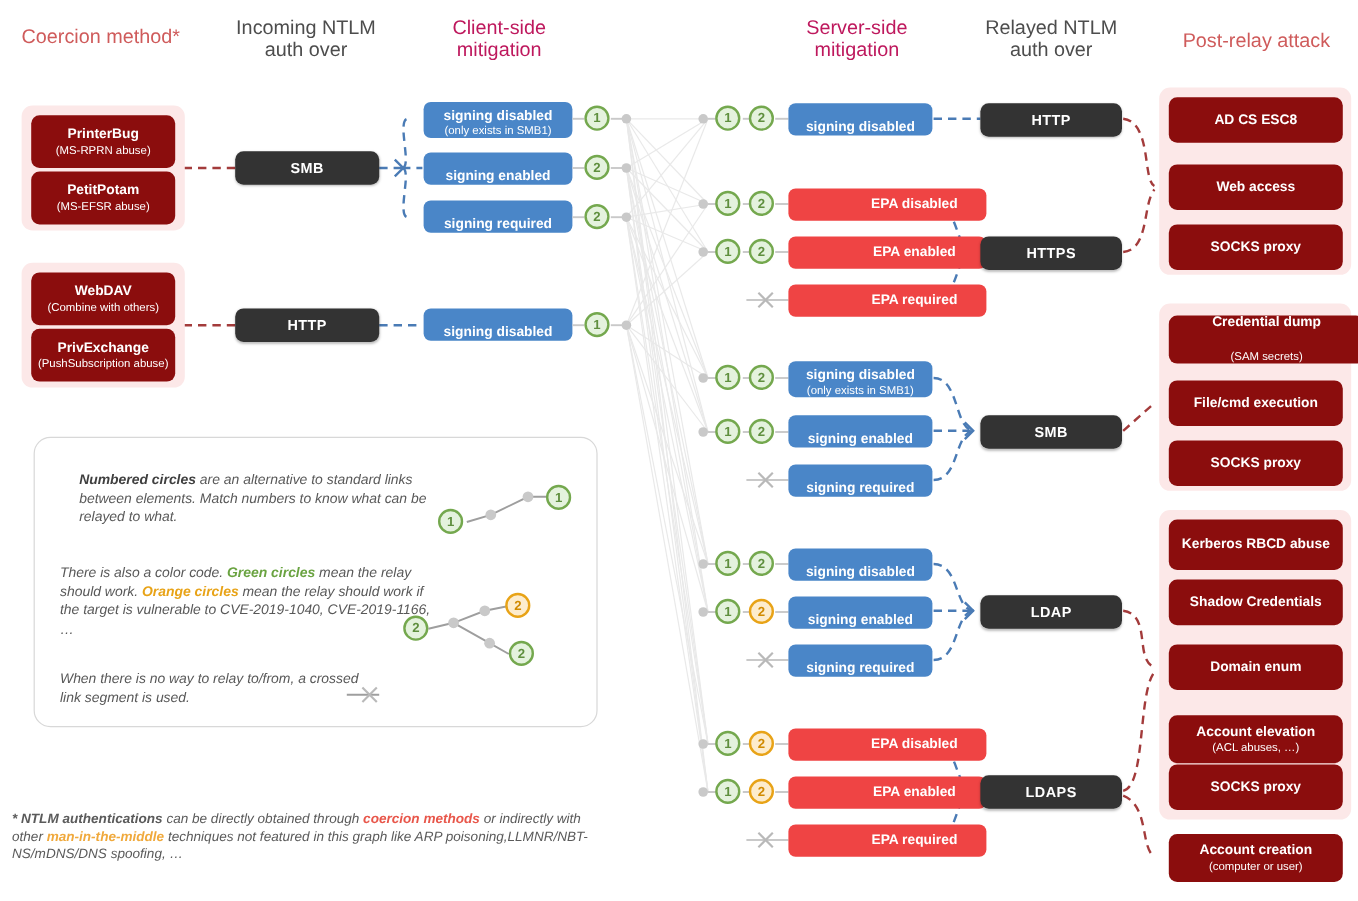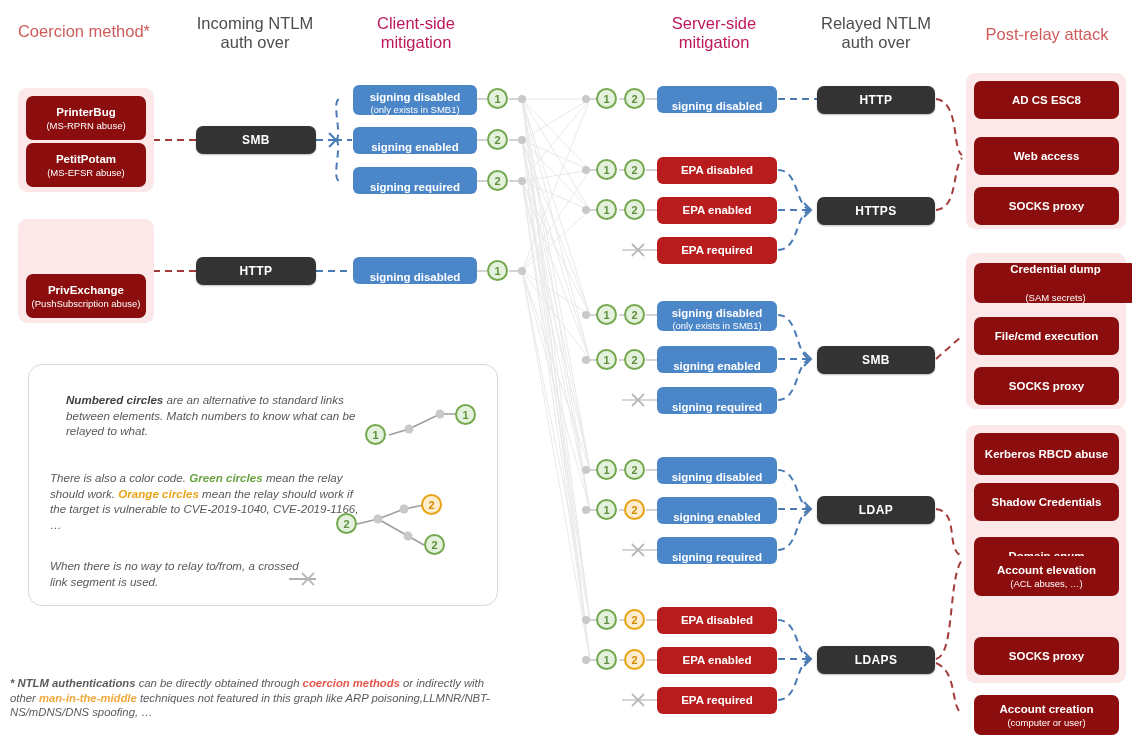--- a/index.html
+++ b/index.html
@@ -19,23 +19,23 @@
 
   .kbox{position:absolute;background:#333333;border-radius:7px;color:#ffffff;
         display:flex;align-items:center;justify-content:center;
         font-size:12px;font-weight:bold;letter-spacing:.4px;
         box-shadow:0 1px 2px rgba(0,0,0,.25);}
 
   .bbox{position:absolute;background:#4a86c8;border-radius:6px;color:#ffffff;
         display:flex;flex-direction:column;align-items:center;justify-content:flex-end;
         font-size:11.5px;font-weight:bold;text-align:center;line-height:13px;}
   .bbox .sub{font-size:9.5px;font-weight:normal;line-height:11px;}
-  .dbox{position:absolute;background:#b91c1c;border-radius:6px;color:#ffffff;
+  .dbox{position:absolute;background:#ef4444;border-radius:6px;color:#ffffff;
         display:flex;align-items:center;justify-content:center;
-        font-size:11.5px;font-weight:bold;text-align:center;line-height:13px;}
+        font-size:11.5px;font-weight:bold;text-align:center;line-height:13px;padding-left:45px;}
 
   .circ{position:absolute;width:21px;height:21px;border-radius:50%;
         display:flex;align-items:center;justify-content:center;
         font-size:11px;font-weight:bold;box-sizing:border-box;}
   .circ.g{background:#e4f2dd;border:2px solid #74a84e;color:#5f8f3e;}
   .circ.o{background:#fdeccd;border:2px solid #e8a317;color:#d18a00;}
 
   .dot{position:absolute;width:8px;height:8px;border-radius:50%;background:#c9c9c9;}
 
   .legend{position:absolute;left:28px;top:364px;width:470px;height:242px;
@@ -161,20 +161,24 @@
   <div class="rbox" style="left:26px;top:96px;width:120px;height:44px;">
     <span>PrinterBug</span>
     <span class="sub">(MS-RPRN abuse)</span>
   </div>
   <div class="rbox" style="left:26px;top:143px;width:120px;height:44px;">
     <span>PetitPotam</span>
     <span class="sub">(MS-EFSR abuse)</span>
   </div>
 
   <div class="grp" style="left:18px;top:219px;width:136px;height:104px;"></div>
+  <div class="rbox" style="left:26px;top:227px;width:120px;height:44px;">
+    <span>WebDAV</span>
+    <span class="sub">(Combine with others)</span>
+  </div>
   <div class="rbox" style="left:26px;top:274px;width:120px;height:44px;">
     <span>PrivExchange</span>
     <span class="sub">(PushSubscription abuse)</span>
   </div>
 
   <div class="kbox" style="left:196px;top:126px;width:120px;height:28px;">SMB</div>
   <div class="kbox" style="left:196px;top:257px;width:120px;height:28px;">HTTP</div>
 
   <div class="bbox" style="left:353px;top:85px;width:124px;height:30px;">
     <span>signing disabled</span>
@@ -357,21 +361,21 @@
   <div class="grp" style="left:966px;top:425px;width:160px;height:258px;"></div>
   <div class="rbox" style="left:974px;top:433px;width:145px;height:42px;">
     <span>Kerberos RBCD abuse</span>
   </div>
   <div class="rbox" style="left:974px;top:483px;width:145px;height:38px;">
     <span>Shadow Credentials</span>
   </div>
   <div class="rbox" style="left:974px;top:537px;width:145px;height:38px;">
     <span>Domain enum</span>
   </div>
-  <div class="rbox" style="left:974px;top:556px;width:145px;height:40px;">
+  <div class="rbox" style="left:974px;top:596px;width:145px;height:40px;">
     <span>Account elevation</span>
     <span class="sub">(ACL abuses, …)</span>
   </div>
   <div class="rbox" style="left:974px;top:637px;width:145px;height:38px;">
     <span>SOCKS proxy</span>
   </div>
 
   <div class="rbox" style="left:974px;top:695px;width:145px;height:40px;">
     <span>Account creation</span>
     <span class="sub">(computer or user)</span>

